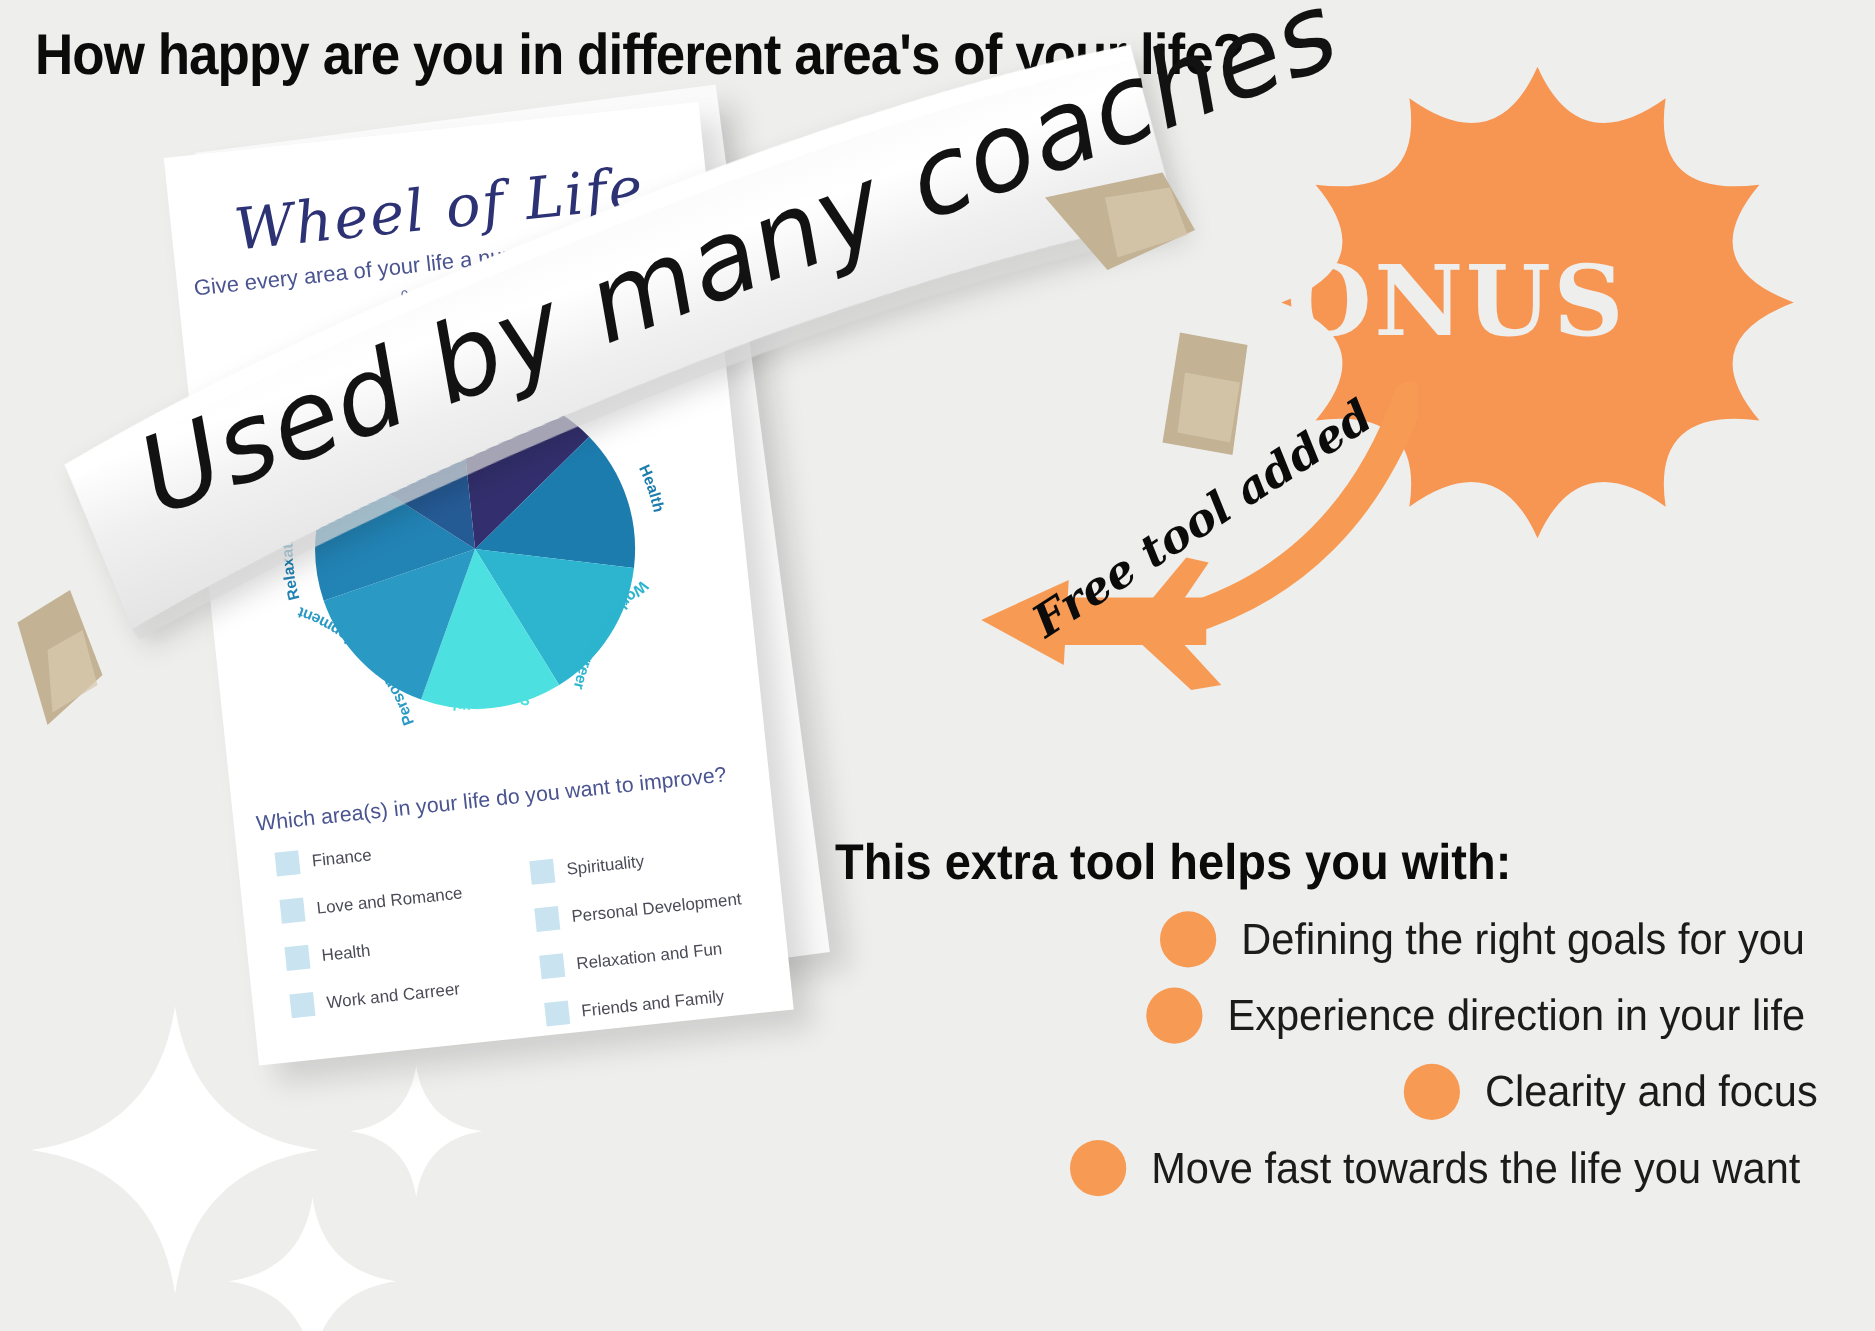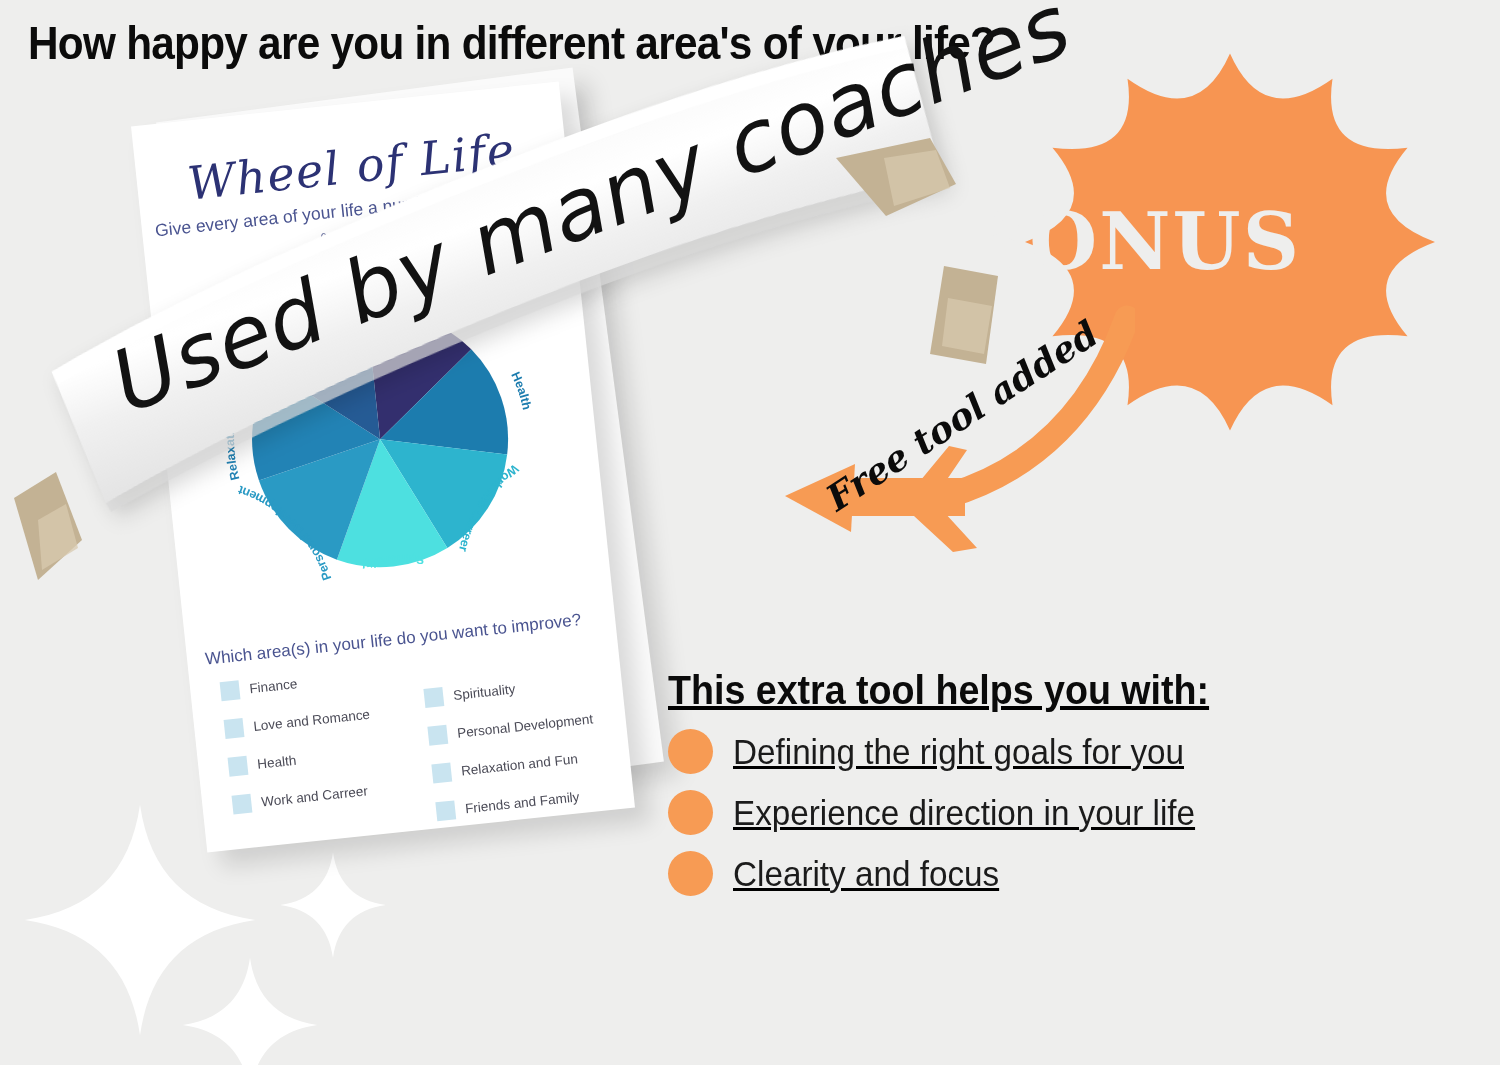--- a/index.html
+++ b/index.html
@@ -152,35 +152,36 @@
     font-weight: bold;
     font-style: italic;
     font-size: 36px;
     color: #0B0B0B;
     white-space: nowrap;
     transform: rotate(-33deg);
     transform-origin: left center;
   }
 
   
-  #benefits { position: absolute; left: 668px; top: 668px; width: 800px; text-decoration: underline; }
+  #benefits { position: absolute; left: 668px; top: 668px; width: 800px; }
   .benefits-title {
     font-family: "Liberation Sans", sans-serif;
     font-weight: bold;
     font-size: 40px;
     color: #0B0B0B;
     transform: scaleX(0.94);
     transform-origin: left center;
     margin-bottom: 10px;
     white-space: nowrap;
   }
   .benefit-row {
     display: flex; align-items: center;
     gap: 20px;
     margin-top: 16px;
+    justify-content: flex-end;
   }
   .benefit-dot {
     width: 45px; height: 45px;
     border-radius: 50%;
     background: #F79B54;
     flex: 0 0 auto;
   }
   .benefit-text {
     font-family: "Liberation Sans", sans-serif;
     font-size: 35px;
@@ -339,14 +340,18 @@
       <span class="benefit-text">Defining the right goals for you</span>
     </div>
     <div class="benefit-row">
       <span class="benefit-dot"></span>
       <span class="benefit-text">Experience direction in your life</span>
     </div>
     <div class="benefit-row">
       <span class="benefit-dot"></span>
       <span class="benefit-text">Clearity and focus</span>
     </div>
+    <div class="benefit-row">
+      <span class="benefit-dot"></span>
+      <span class="benefit-text">Move fast towards the life you want</span>
+    </div>
   </div>
 </div>
 
 </body></html>

